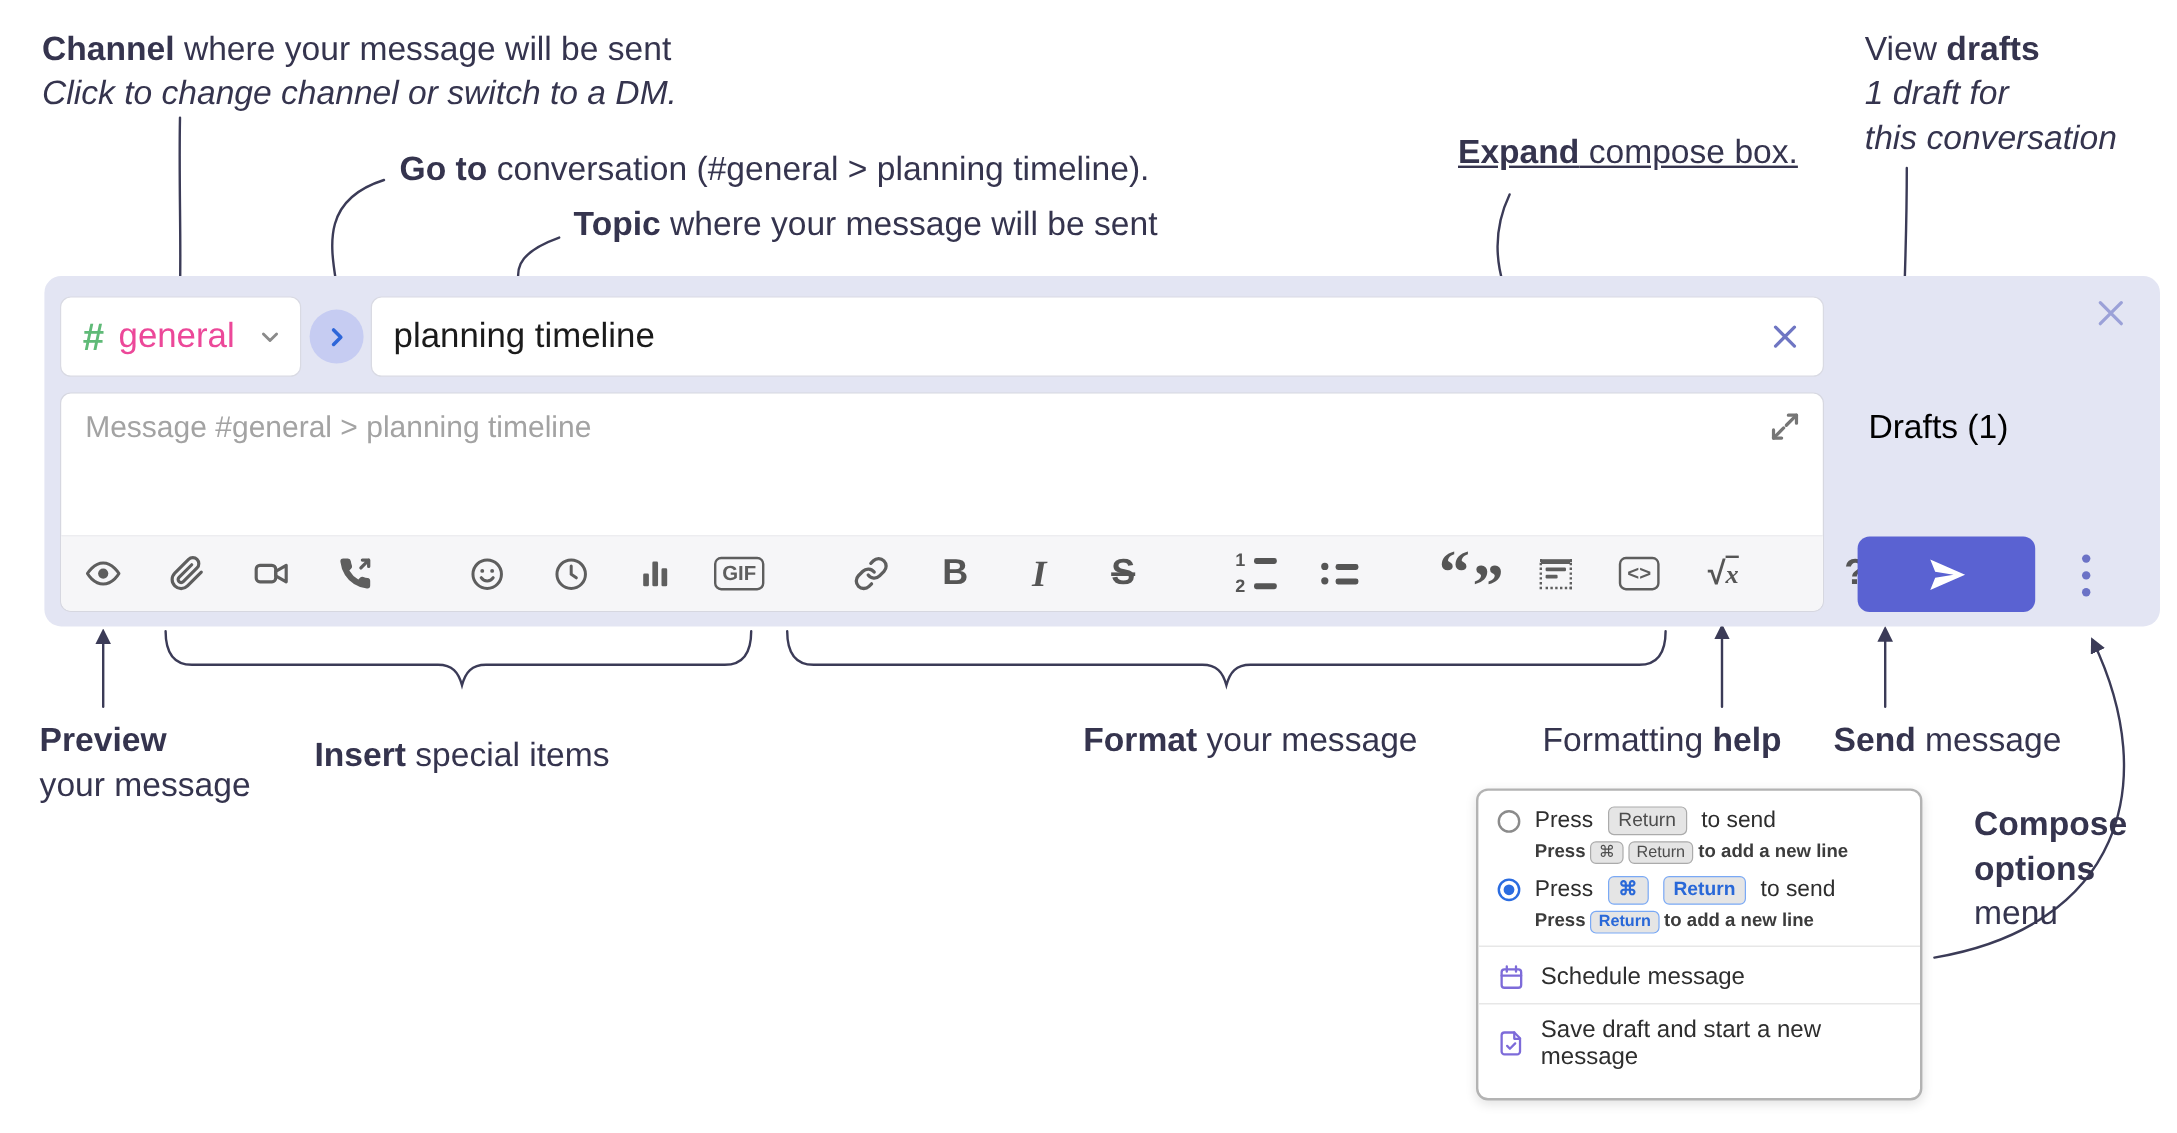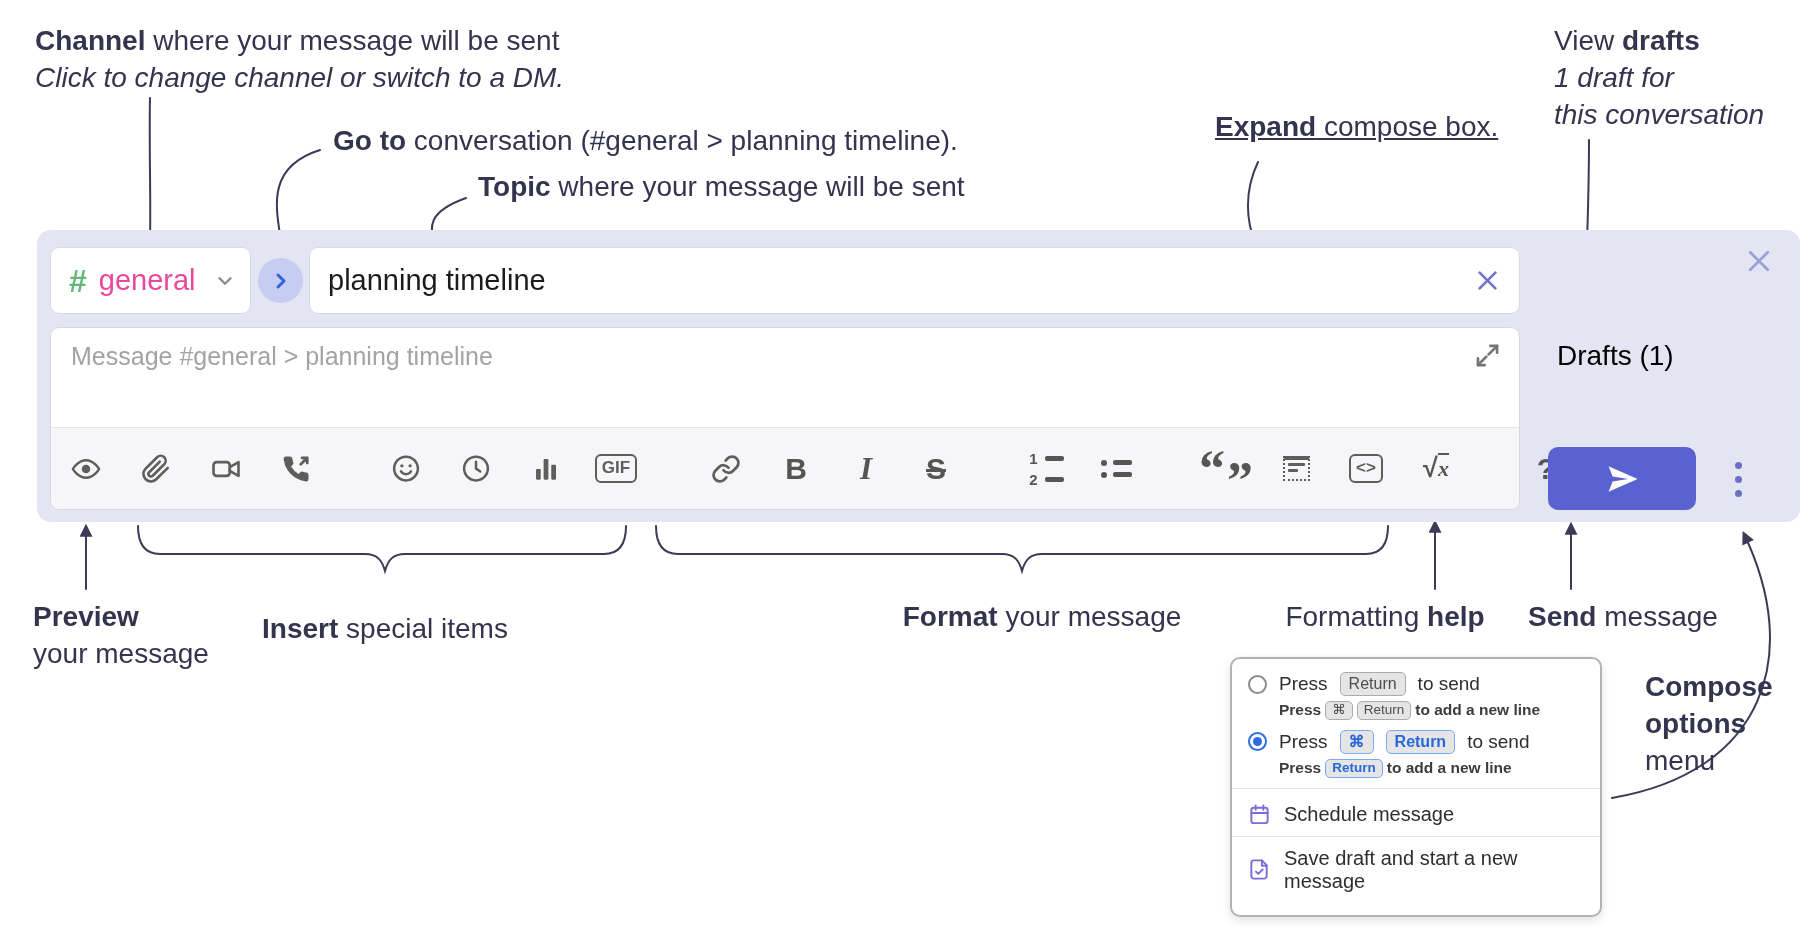--- a/index.html
+++ b/index.html
@@ -18,21 +18,21 @@
   .chan-name{font-size:29px;color:#ec4899;}
   .goto-btn{left:258px;top:258px;width:45px;height:45px;border-radius:50%;background:#c6ccf2;display:flex;align-items:center;justify-content:center;color:#2e66d9;cursor:pointer;}
   .topic-input{left:309px;top:247px;width:1211px;height:67px;display:flex;align-items:center;padding:0 18px;}
   .topic-text{font-size:29px;color:#1b1b1b;flex:1;}
   .icon-btn{display:flex;align-items:center;justify-content:center;cursor:pointer;background:none;border:none;padding:0;}
   .clear-x{color:#6f76c3;}
   .close-x{left:1742px;top:244px;width:34px;height:34px;color:#9ba1d8;cursor:pointer;}
   .message-area{left:50px;top:327px;width:1470px;height:183px;background:#fff;border:1px solid #d6d7e0;border-radius:9px;box-sizing:border-box;}
   .placeholder{position:absolute;left:20px;top:14px;font-size:25px;color:#a3a3a3;}
   .expand-btn{position:absolute;right:18px;top:14px;color:#767676;}
-  .toolbar{position:absolute;left:0;right:0;bottom:0;height:82px;background:#f6f6f8;border-top:1px solid #e3e3e8;
+  .toolbar{position:absolute;left:0;right:0;bottom:0;height:63px;background:#f6f6f8;border-top:1px solid #e3e3e8;
            border-radius:0 0 8px 8px;display:flex;align-items:center;gap:40px;padding:0 0 0 20px;box-sizing:border-box;}
   .tb{color:#5e5e5e;display:flex;align-items:center;justify-content:center;min-width:30px;height:40px;cursor:pointer;background:none;border:none;padding:0;}
   .tb-div{width:2px;height:38px;background:#c9c9cf;}
   .gif-badge,.code-badge{border:2.5px solid #5e5e5e;border-radius:6px;font-size:17px;font-weight:700;color:#5e5e5e;padding:2px 5px;line-height:1.2;}
   .glyph-b{font-size:30px;font-weight:800;color:#555;}
   .glyph-i{font-family:"Liberation Serif",serif;font-style:italic;font-weight:700;font-size:31px;color:#555;}
   .glyph-s{font-size:30px;font-weight:700;color:#555;text-decoration:line-through;}
   .glyph-q{font-family:"Liberation Serif",serif;font-size:52px;font-weight:700;color:#555;line-height:0;}
   .q2{display:inline-block;transform:translateY(12px);margin-left:2px;}
   .list-ic{display:flex;flex-direction:column;gap:6px;}

